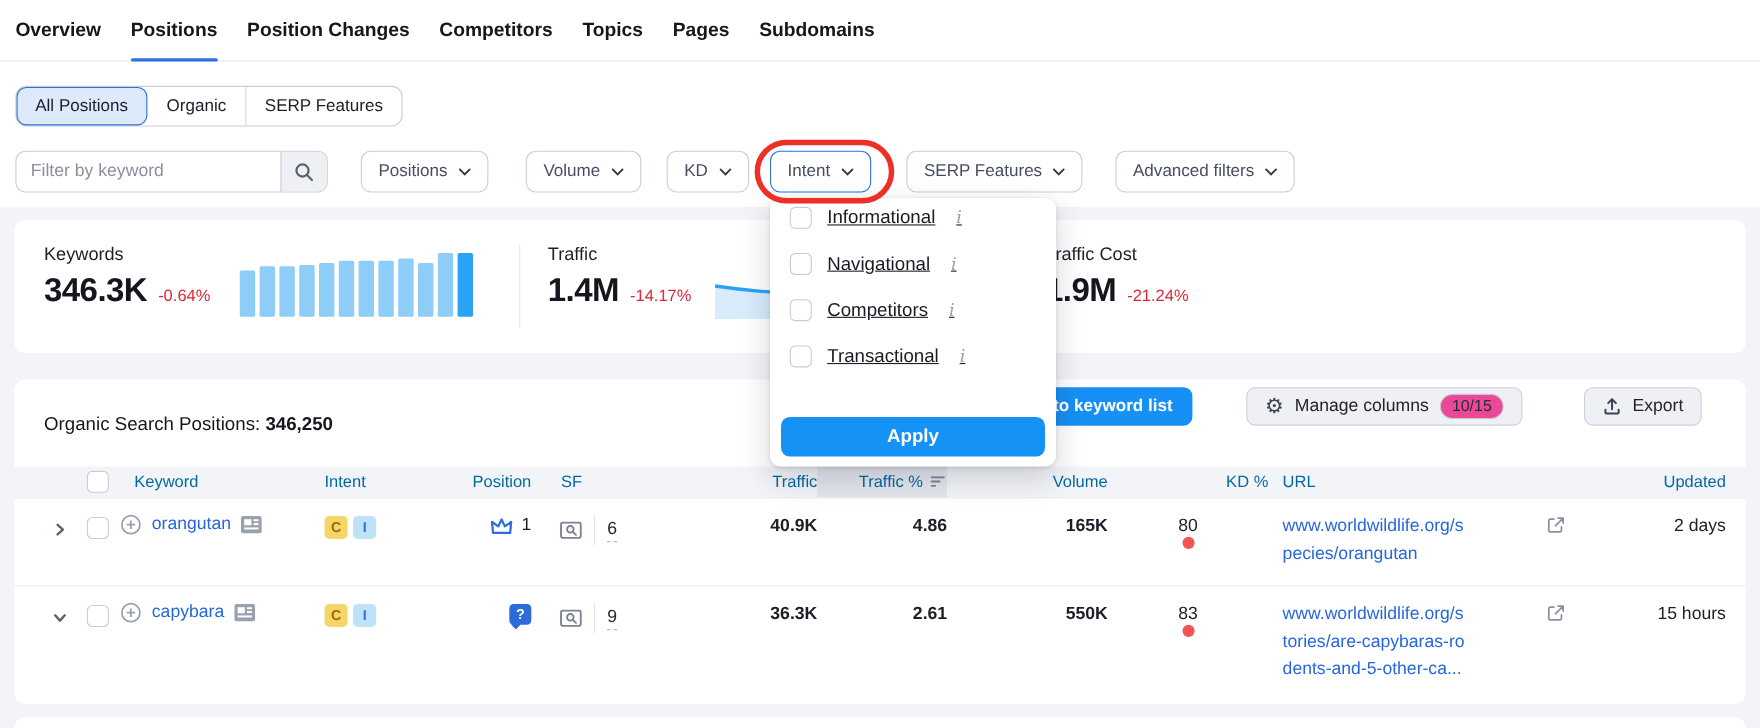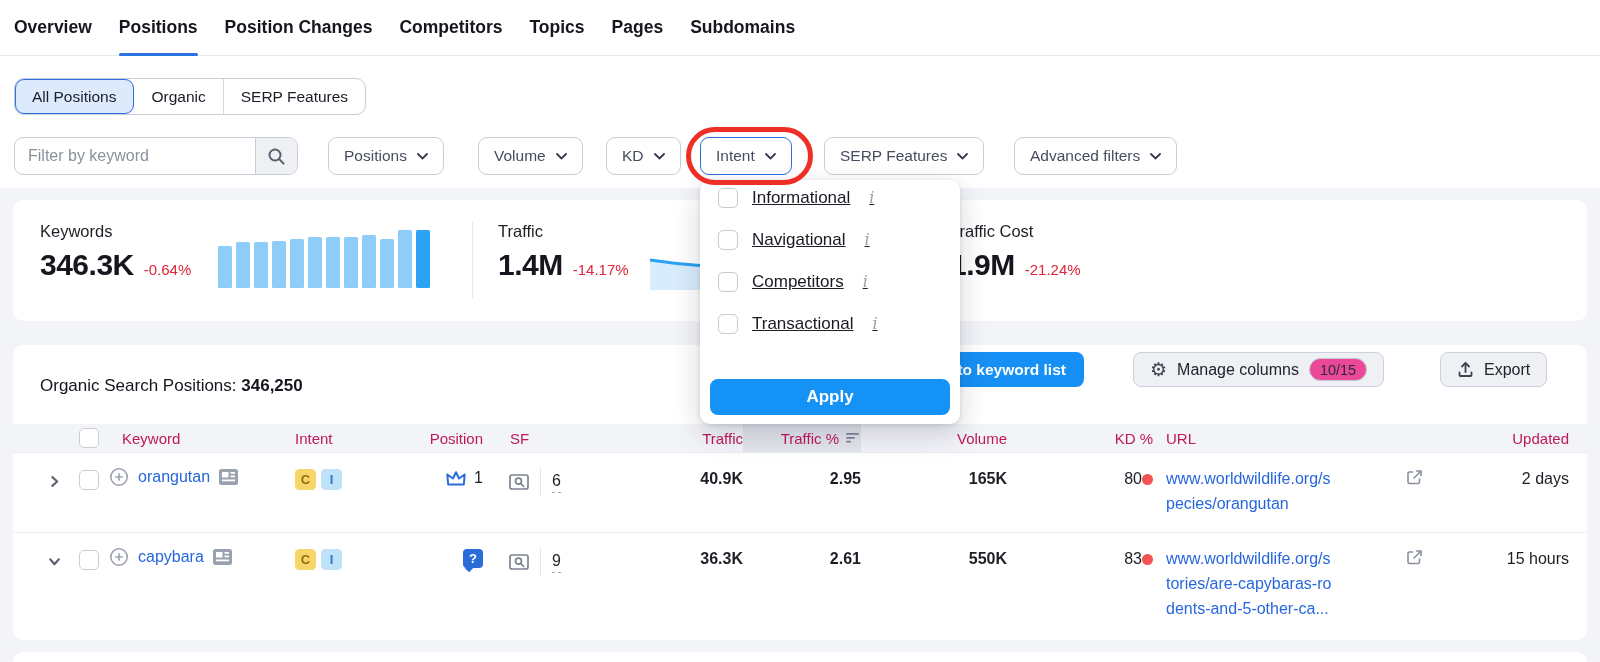--- a/index.html
+++ b/index.html
@@ -88,21 +88,21 @@
   .gray-btn {
     position:absolute; top:7px; height:35px; border:1px solid #ccd0da; background:#eef0f4;
     border-radius:8px; display:flex; align-items:center; gap:10px; padding:0 16px;
     font-size:16px; color:#22232d; cursor:pointer; white-space:nowrap;
   }
   .manage-btn { left:1120px; }
   .export-btn { left:1427px; }
   .gear { font-size:19px; color:#3e4452; line-height:1; }
   .pill { border:1px solid #c3c8d2; background:#ec4899; border-radius:999px; padding:2.5px 10px; font-size:14.5px; color:#2a2c36; }
   .tgrid { display:grid; grid-template-columns:56px 40px 186px 126px 88px 86px 148px 118px 146px 146px 300px 134px; }
-  .thead { height:28px; background:#f3f4f8; font-size:15px; color:#be185d; align-items:center; }
+  .thead { height:28px; background:#f3f4f8; font-size:15px; color:#0369a1; align-items:center; }
   .th { white-space:nowrap; }
   .th.right { text-align:right; }
   .th-keyword { padding-left:13px; }
   .th-position { padding-right:26px; }
   .th-sf { padding-left:1px; }
   .th-sorted { background:#e4e6ed; height:28px; display:flex; align-items:center; justify-content:flex-end; gap:7px; padding-right:2px; }
   .th-updated { padding-right:18px; }
   .row { border-top:1px solid #ebecf0; align-items:start; }
   .row.r1 { height:80px; }
   .row.r2 { height:108px; }
@@ -116,21 +116,21 @@
   .badge.C { background:#f6d669; color:#9c6a09; }
   .badge.I { background:#bfe2f9; color:#2a74dd; }
   .c-pos { display:flex; justify-content:flex-end; align-items:center; gap:7px; padding:16px 26px 0 0; }
   .paa-icon { position:relative; width:20px; height:19px; background:#2b6cd8; border-radius:4px; display:flex; align-items:center; justify-content:center; }
   .paa-icon span { color:#fff; font-size:13px; font-weight:700; }
   .paa-icon::after { content:""; position:absolute; left:3px; bottom:-3px; width:6px; height:6px; background:#2b6cd8; transform:rotate(45deg); }
   .c-sf { display:flex; align-items:center; gap:11px; padding-top:15px; }
   .sf-div { width:1px; height:28px; background:#e3e5ea; }
   .sf-num { border-bottom:1.5px dashed #a0a5b1; padding-bottom:2px; color:#23242d; cursor:pointer; }
   .c-num { text-align:right; padding-top:17px;font-weight:bold; }
-  .c-kd { display:flex; justify-content:flex-end; align-items:center; gap:0; padding-top:17px; }
+  .c-kd { display:flex; justify-content:flex-end; align-items:center; gap:0; padding-top:17px;flex-direction:column; }
   .kd-dot { width:11px; height:11px; border-radius:50%; background:#f2544f; }
   .c-url { position:relative; padding:13px 48px 0 13px; color:#2667dd; line-height:25px; }
   .url-line { display:block; cursor:pointer; }
   .ext-icon { position:absolute; top:16px; right:30px; cursor:pointer; }
   .c-upd { text-align:right; padding:17px 18px 0 0; }
   .bottom-sliver { position:absolute; left:13px; top:652px; width:1574px; height:10px; background:#fff; border-radius:10px 10px 0 0; }
 </style>
 </head>
 <body>
 
@@ -327,21 +327,21 @@
     <div class="cell c-sf">
       <svg width="20" height="16" viewBox="0 0 20 16" fill="none" stroke="#7c8292" stroke-width="1.7" stroke-linecap="round">
           <rect x="1" y="1" width="18" height="14" rx="2"></rect>
           <circle cx="9.5" cy="7.2" r="3"></circle>
           <path d="M11.8 9.5 L14.6 12.3"></path>
         </svg>
       <div class="sf-div"></div>
       <span class="sf-num">6</span>
     </div>
     <div class="cell c-num">40.9K</div>
-    <div class="cell c-num">2.95</div>
+    <div class="cell c-num">4.86</div>
     <div class="cell c-num">165K</div>
     <div class="cell c-kd">
       <span>80</span>
       <span class="kd-dot"></span>
     </div>
     <div class="cell c-url">
       <span class="url-line">www.worldwildlife.org/s</span>
       <span class="url-line">pecies/orangutan</span>
       <svg class="ext-icon" width="17" height="17" viewBox="0 0 17 17" fill="none" stroke="#8a90a0" stroke-width="1.6" stroke-linecap="round" stroke-linejoin="round">
           <path d="M6.5 3 H3.5 A1.5 1.5 0 0 0 2 4.5 V13 A1.5 1.5 0 0 0 3.5 14.5 H12 A1.5 1.5 0 0 0 13.5 13 V10"></path>

